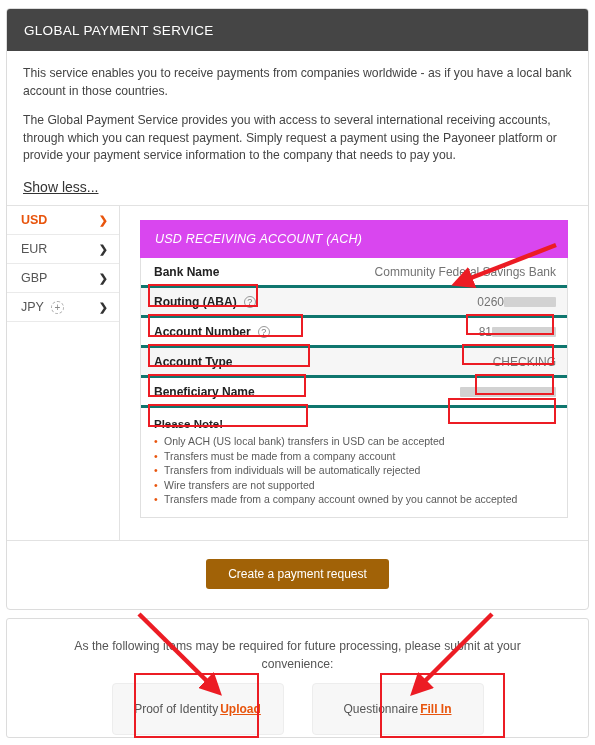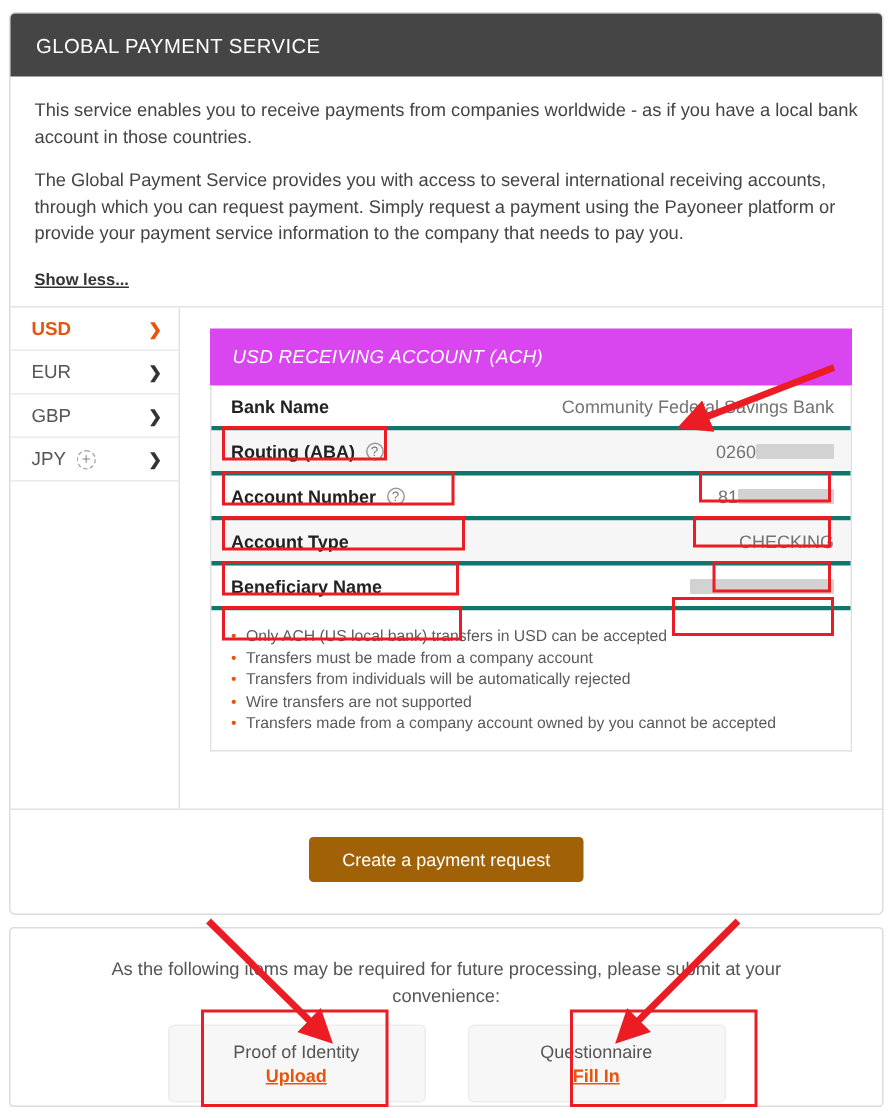--- a/index.html
+++ b/index.html
@@ -44,22 +44,22 @@
   }
   .intro p { margin-bottom: 12px; }
   .intro p.last { margin-bottom: 0; }
   .link-inline {
     color: #444;
     text-decoration: underline;
   }
   .showless {
     display: inline-block;
     margin-top: 2px;
-    font-weight: bold;
-    font-size: 11px;
+    font-weight: normal;
+    font-size: 14px;
     color: #333;
     text-decoration: underline;
   }
 
   .divider-h { height: 1px; background: #e2e2e2; width: 100%; }
 
   
   .body-split { display: flex; height: 334px; }
   .sidebar {
     width: 113px;
@@ -183,21 +183,21 @@
     gap: 28px;
     margin-top: 10px;
   }
   .doc-tile {
     width: 172px;
     height: 52px;
     background: #f7f7f7;
     border: 1px solid #ededed;
     border-radius: 4px;
     display: flex;
-    flex-direction: column;
+    flex-direction: row;
     align-items: center;
     justify-content: center;
     gap: 2px;
   }
   .doc-name { font-size: 12px; color: #555; }
   .doc-act {
     font-size: 12px;
     font-weight: bold;
     color: #e8540c;
     text-decoration: underline;
@@ -292,20 +292,21 @@
             <span class="acct-label">Account Type</span>
             <span class="acct-val">CHECKING</span>
           </div>
 
           <div class="acct-row">
             <span class="acct-label">Beneficiary Name</span>
             <span class="acct-val"><span class="mask" style="width:96px"></span></span>
           </div>
 
           <div class="note-box">
+            <div class="note-title">Please Note!</div>
             <div class="note-li">Only ACH (US local bank) transfers in USD can be accepted</div>
             <div class="note-li">Transfers must be made from a company account</div>
             <div class="note-li">Transfers from individuals will be automatically rejected</div>
             <div class="note-li">Wire transfers are not supported</div>
             <div class="note-li">Transfers made from a company account owned by you cannot be accepted</div>
           </div>
         </div>
       </div>
     </div>
 

